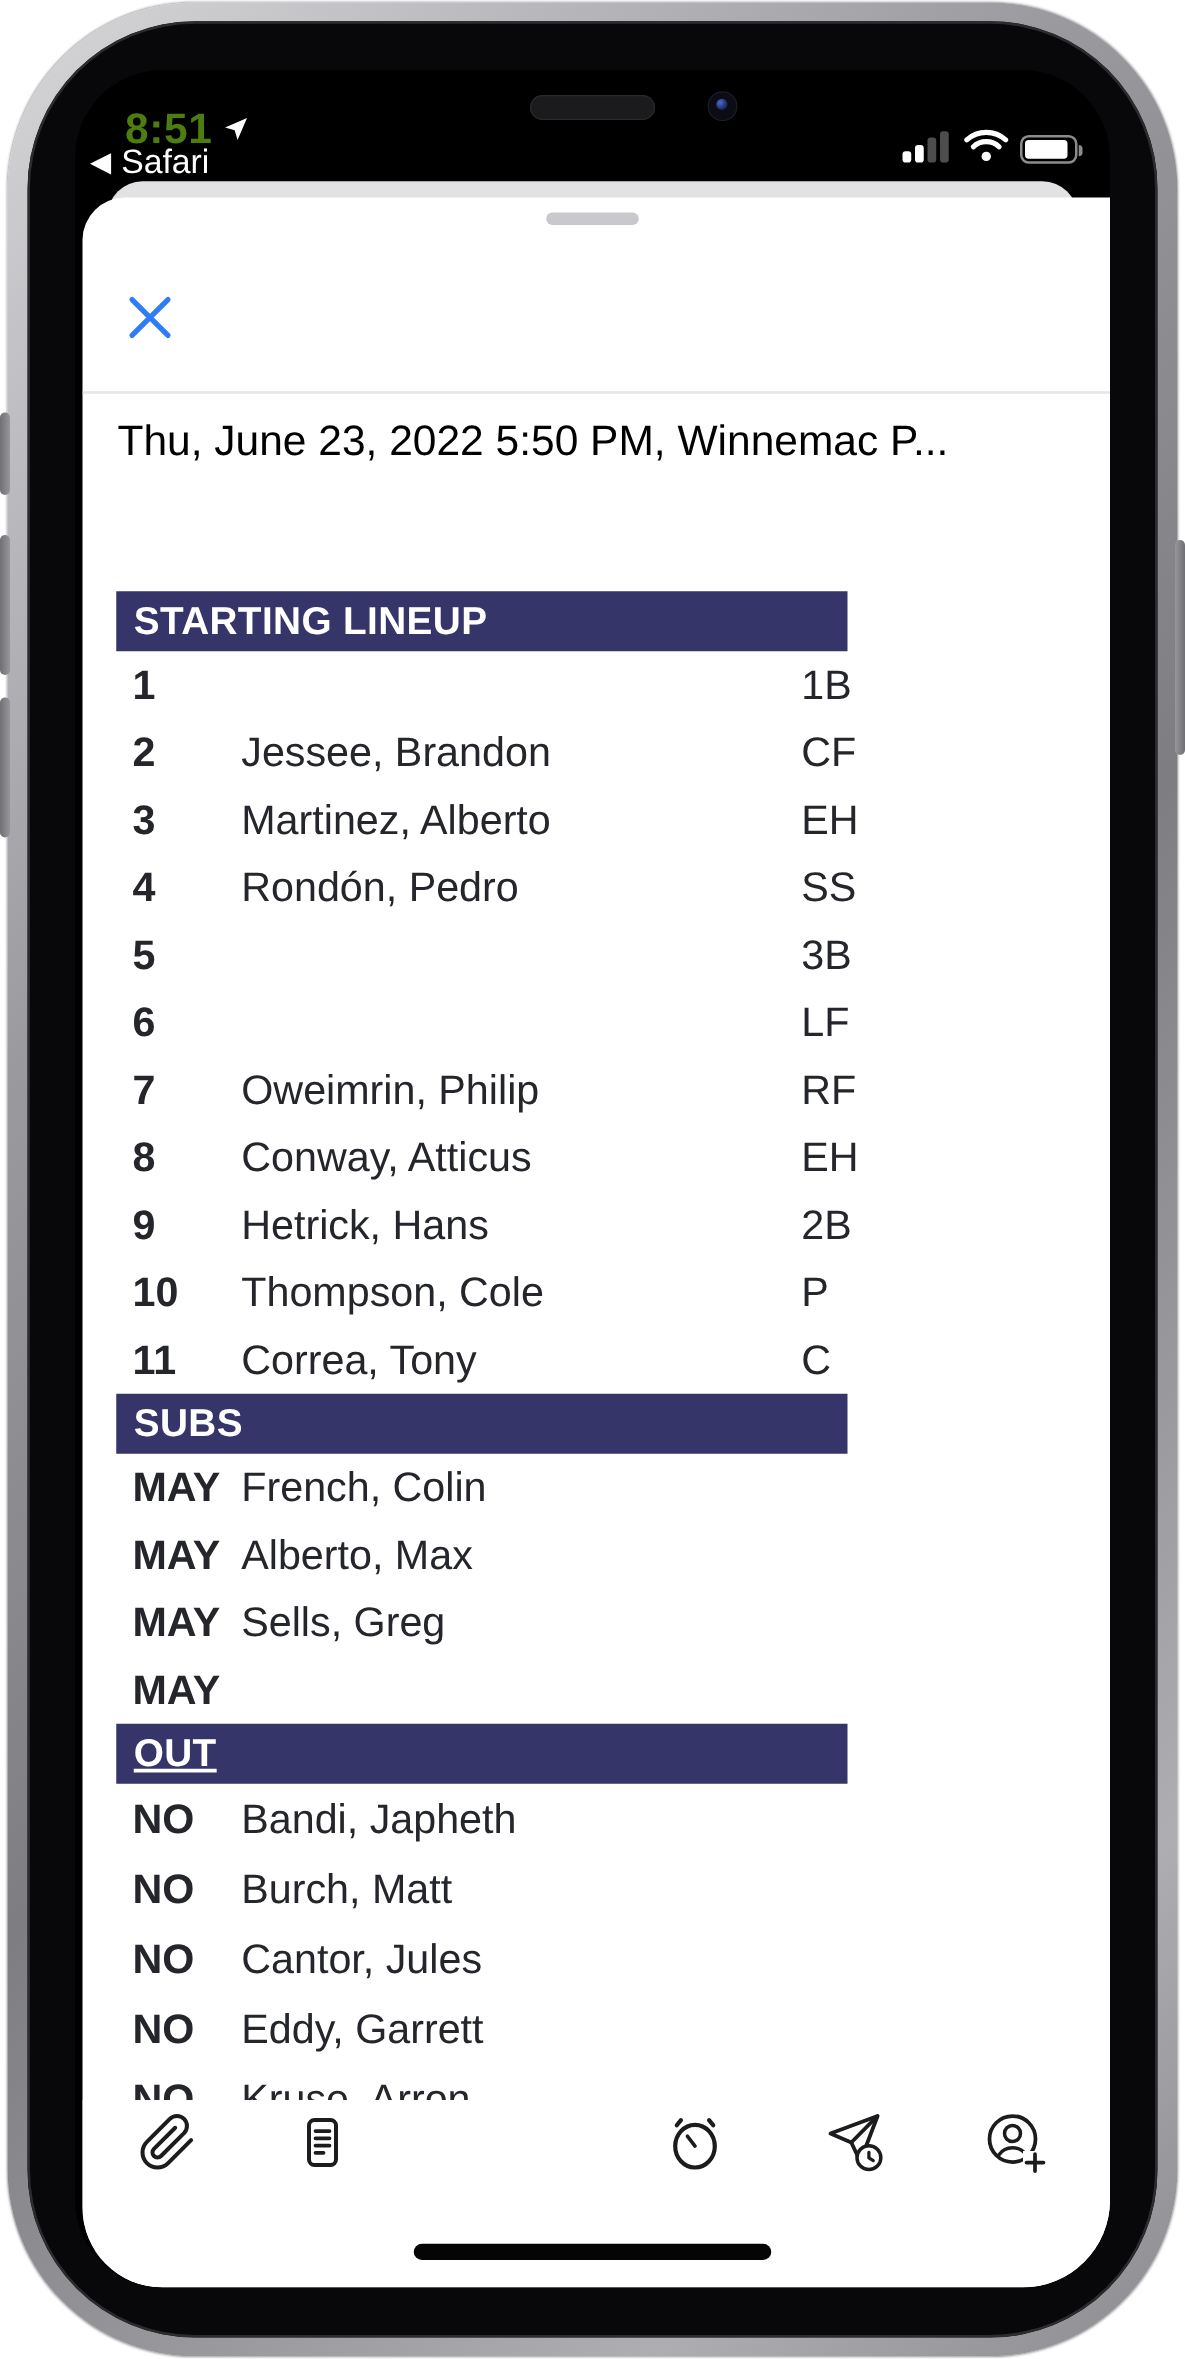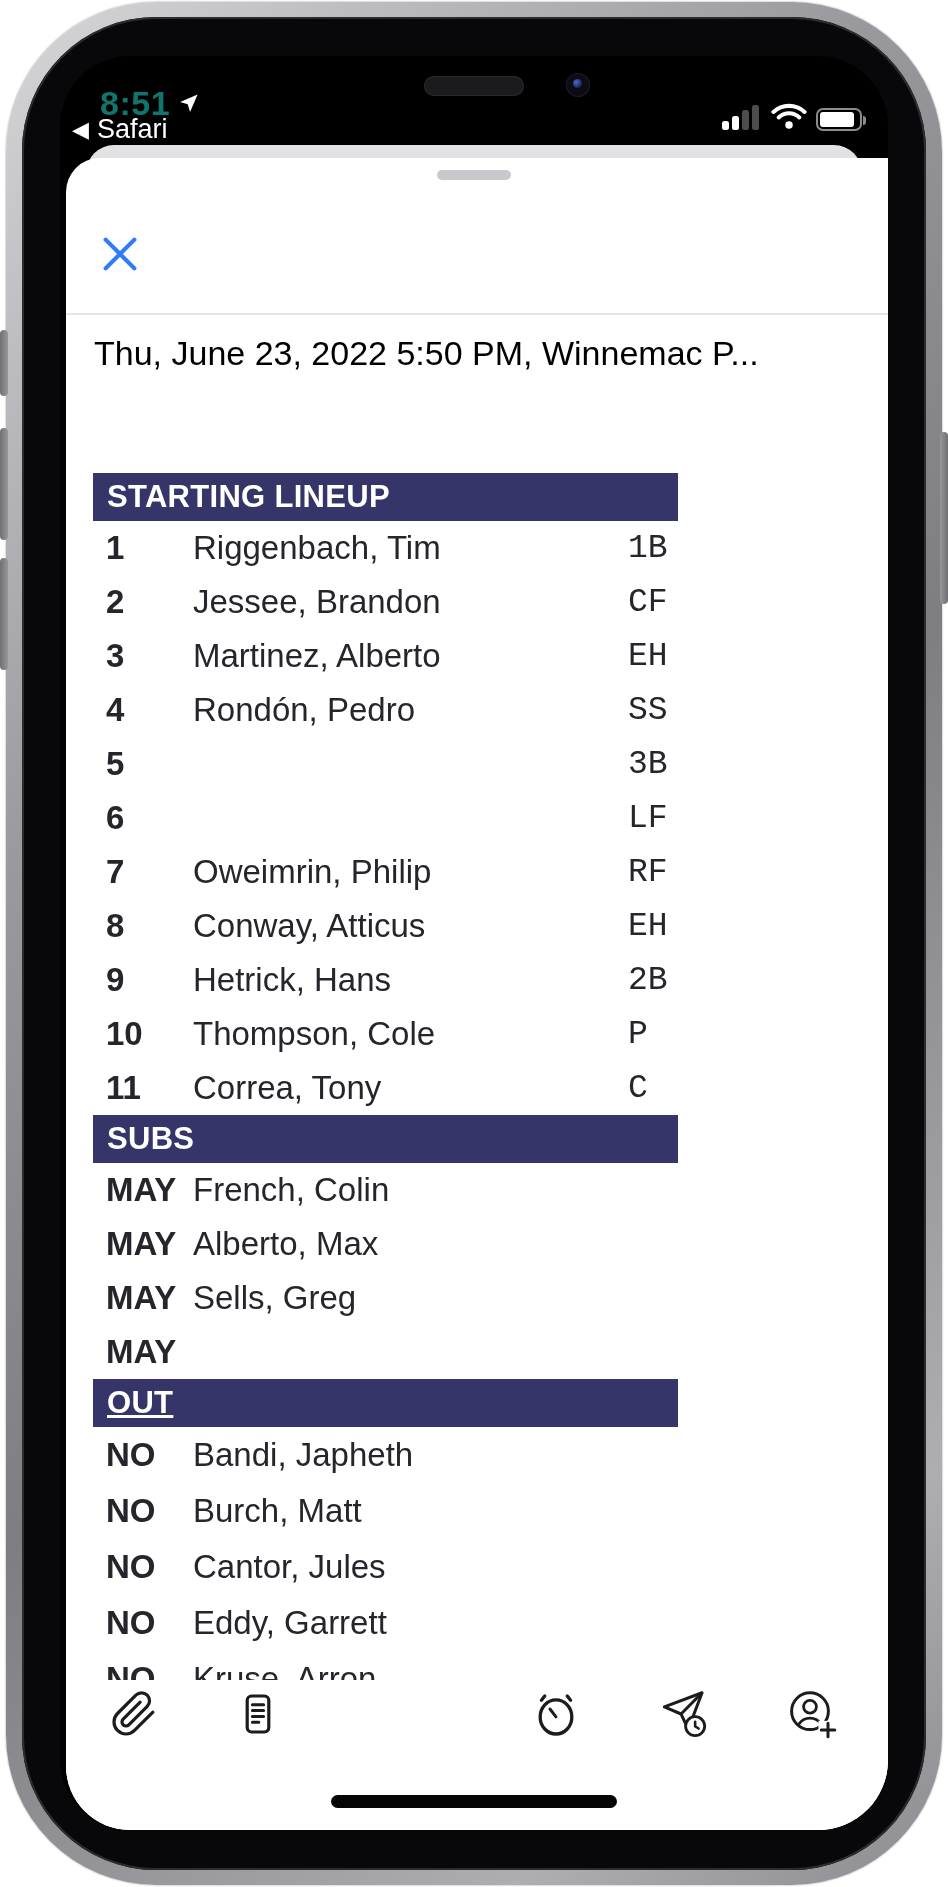--- a/index.html
+++ b/index.html
@@ -22,21 +22,21 @@
 
   
   .speaker { position:absolute; left:364px; top:20px; width:100px; height:20px; border-radius:10px;
     background:#1b1b1e; box-shadow:inset 0 0 0 1px #2a2a2e; }
   .camera { position:absolute; left:506px; top:17px; width:24px; height:24px; border-radius:50%;
     background:#0c0c14; box-shadow:inset 0 0 0 1px #1c1c28; }
   .camera::after { content:""; position:absolute; left:7px; top:6px; width:9px; height:9px; border-radius:50%;
     background:radial-gradient(circle at 35% 35%, #4a6bd8 0%, #23336e 55%, #0a0d20 100%); }
 
   
-  .status-time { position:absolute; left:40px; top:28px; color:#0f766e; font-size:34px; font-weight:700;
+  .status-time { position:absolute; left:40px; top:28px; color:#4d7c0f; font-size:34px; font-weight:700;
     letter-spacing:.5px; display:flex; align-items:center; gap:7px; }
   .loc-arrow svg { display:block; }
   .status-back { position:absolute; left:12px; top:58px; color:#fff; font-size:27px; font-weight:400;
     display:flex; align-items:center; gap:8px; }
   .status-back .chev { font-size:22px; }
   .status-right { position:absolute; right:26px; top:46px; display:flex; align-items:center; gap:9px; }
   .battery { position:relative; width:46px; height:23px; border:2px solid rgba(255,255,255,.55);
     border-radius:7px; }
   .battery .fill { position:absolute; left:2px; top:2px; bottom:2px; width:34px; border-radius:3px; background:#fff; }
   .battery .nub { position:absolute; right:-6px; top:6px; width:3px; height:9px; border-radius:0 3px 3px 0;
@@ -59,21 +59,21 @@
   .lineup-table { position:absolute; left:27px; top:315px; width:585px; }
   .section-header { height:48px; line-height:48px; padding-left:14px; color:#fff; font-weight:700;
     font-size:31px; letter-spacing:.3px; }
   .lrow { position:relative; }
   .sec-0 .lrow { height:54px; }
   .sec-1 .lrow { height:54px; }
   .sec-2 .lrow { height:56px; }
   .lrow span { position:absolute; top:50%; transform:translateY(-50%); font-size:33px; color:#24262b; white-space:nowrap; }
   .lrow .c-label { left:13px; font-weight:700; }
   .lrow .c-name { left:100px; font-weight:400; }
-  .lrow .c-pos { left:535px; font-weight:400;font-family:Liberation Mono, monospace; }
+  .lrow .c-pos { left:548px; font-weight:400; }
 
   
   .toolbar { position:absolute; left:0; top:1522px; width:100%; height:150px; background:#fff; }
   .tool-icon { position:absolute; top:6px; width:56px; height:56px; display:flex; align-items:center;
     justify-content:center; cursor:pointer; }
   .ti-0 { left:40px; } .ti-1 { left:164px; } .ti-2 { left:462px; } .ti-3 { left:589px; } .ti-4 { left:718px; }
   .home-indicator { position:absolute; left:265px; top:1637px; width:286px; height:13px; border-radius:7px; background:#050505; }
 </style>
 </head>
 <body>
@@ -145,21 +145,20 @@
 
       <div class="header-divider"></div>
 
       <div class="subject">Thu, June 23, 2022 5:50 PM, Winnemac P...</div>
 
       <div class="lineup-table">
           <div class="section-header" style="background: rgb(54, 53, 105);">STARTING LINEUP</div>
           <div class="rows sec-0">
             <div class="lrow">
               <span class="c-label">1</span>
-              <span class="c-name">Riggenbach, Tim</span>
               <span class="c-pos">1B</span>
             </div>
             <div class="lrow">
               <span class="c-label">2</span>
               <span class="c-name">Jessee, Brandon</span>
               <span class="c-pos">CF</span>
             </div>
             <div class="lrow">
               <span class="c-label">3</span>
               <span class="c-name">Martinez, Alberto</span>

